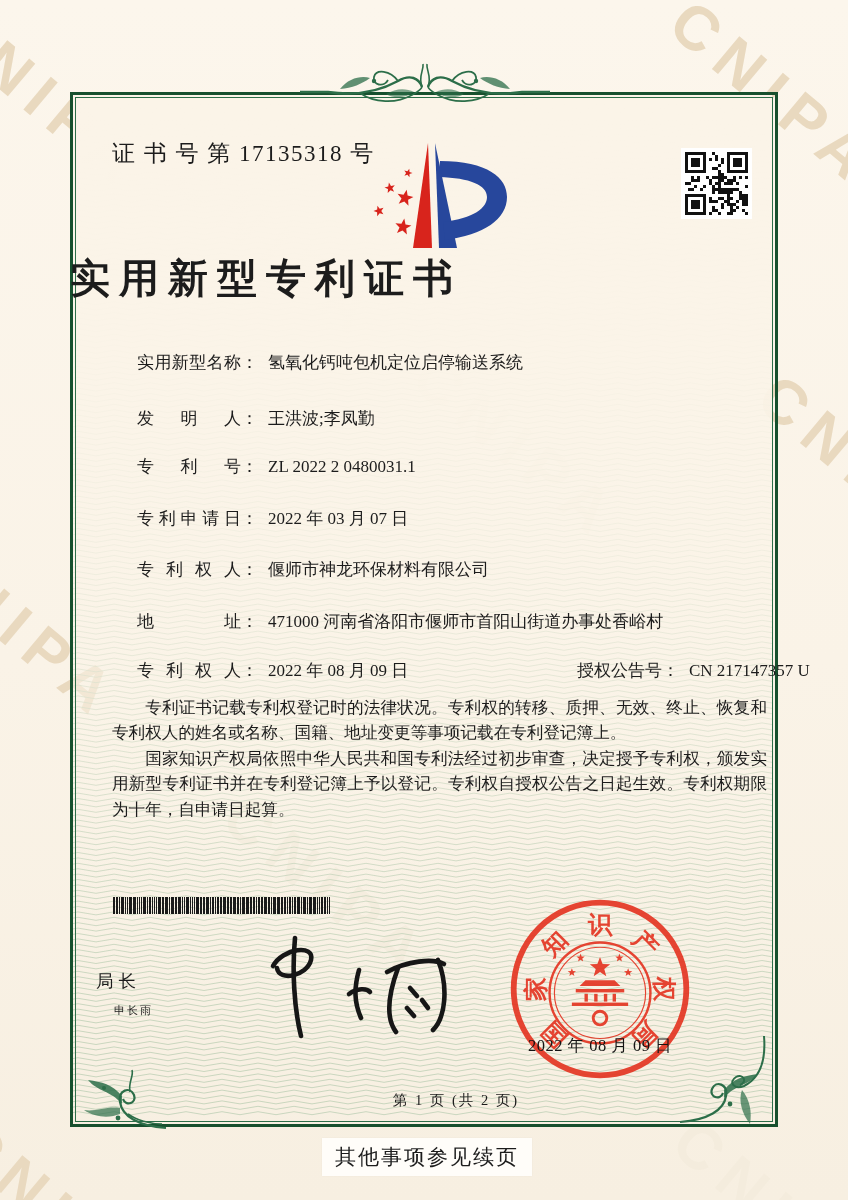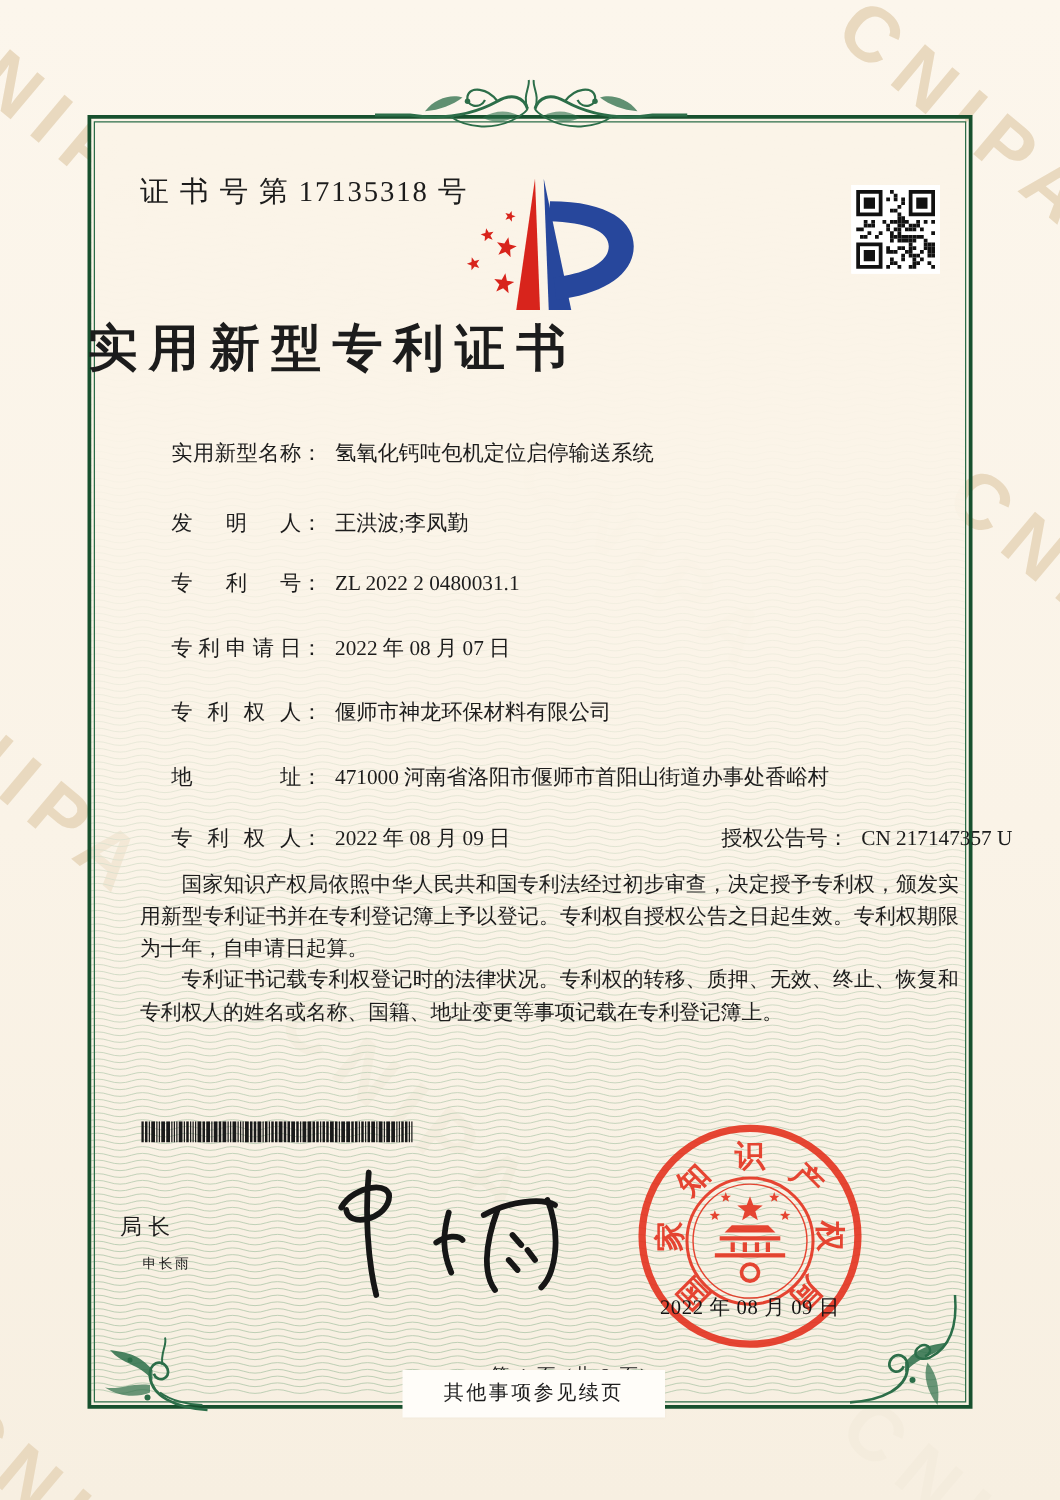--- a/index.html
+++ b/index.html
@@ -41,22 +41,22 @@
   
   .barcode{position:absolute;left:113px;top:897px;}
   .sig-title{position:absolute;left:96px;top:969px;font-size:17.5px;letter-spacing:5px;}
   .sig-name{position:absolute;left:114px;top:1003px;font-size:11px;letter-spacing:2px;}
   .signature{position:absolute;left:237px;top:930px;}
   .seal{position:absolute;left:503px;top:892px;}
   .seal-date{position:absolute;left:505px;top:1035px;width:190px;text-align:center;
     font-size:16.5px;color:#141414;letter-spacing:.5px;white-space:nowrap;}
   .page-no{position:absolute;left:70px;top:1091px;width:708px;text-align:center;
     font-size:14.5px;letter-spacing:2px;padding-left:32px;}
-  .note-box{position:absolute;left:322px;top:1096px;width:210px;height:38px;background:#fffdf9;
-    line-height:38px;text-align:center;font-size:16px;letter-spacing:2px;box-shadow:0 0 2px rgba(0,0,0,.04);}
+  .note-box{position:absolute;left:322px;top:1138px;width:210px;height:38px;background:#fffdf9;
+    line-height:38px;text-align:center;font-size:21px;letter-spacing:2px;box-shadow:0 0 2px rgba(0,0,0,.04);}
 </style>
 </head>
 <body>
 
 <div class="page">
 
   <div class="wm" style="left:-30px;top:-10px;">CNIPA</div>
   <div class="wm" style="left:702px;top:-14px;">CNIPA</div>
   <div class="wm faint" style="left:205px;top:140px;">CNIPA</div>
   <div class="wm faint" style="left:445px;top:340px;">CNIPA</div>
@@ -425,38 +425,38 @@
   <div class="frow" style="top:351px;">
     <span class="flabel">实用新型名称</span><span>：</span><span class="fvalue">氢氧化钙吨包机定位启停输送系统</span>
   </div>
   <div class="frow" style="top:407px;">
     <span class="flabel">发明人</span><span>：</span><span class="fvalue">王洪波;李凤勤</span>
   </div>
   <div class="frow" style="top:455px;">
     <span class="flabel">专利号</span><span>：</span><span class="fvalue">ZL 2022 2 0480031.1</span>
   </div>
   <div class="frow" style="top:507px;">
-    <span class="flabel">专利申请日</span><span>：</span><span class="fvalue">2022 年 08 月 07 日</span>
+    <span class="flabel">专利申请日</span><span>：</span><span class="fvalue">2022 年 03 月 07 日</span>
   </div>
   <div class="frow" style="top:558px;">
     <span class="flabel">专利权人</span><span>：</span><span class="fvalue">偃师市神龙环保材料有限公司</span>
   </div>
   <div class="frow" style="top:610px;">
     <span class="flabel">地址</span><span>：</span><span class="fvalue">471000 河南省洛阳市偃师市首阳山街道办事处香峪村</span>
   </div>
   <div class="frow" style="top:659px;">
     <span class="flabel">专利权人</span><span>：</span><span class="fvalue">2022 年 08 月 09 日</span>
     <span class="grant2">
       <span>授权公告号</span><span>：</span><span class="fvalue">CN 217147357 U</span>
     </span>
   </div>
 
   <div class="body-text">
+    <p>专利证书记载专利权登记时的法律状况。专利权的转移、质押、无效、终止、恢复和专利权人的姓名或名称、国籍、地址变更等事项记载在专利登记簿上。</p>
     <p>国家知识产权局依照中华人民共和国专利法经过初步审查，决定授予专利权，颁发实用新型专利证书并在专利登记簿上予以登记。专利权自授权公告之日起生效。专利权期限为十年，自申请日起算。</p>
-    <p>专利证书记载专利权登记时的法律状况。专利权的转移、质押、无效、终止、恢复和专利权人的姓名或名称、国籍、地址变更等事项记载在专利登记簿上。</p>
   </div>
 
   <svg class="barcode" id="barcode" width="222" height="17">
       <rect x="0" y="0" width="2" height="17" fill="#1a1a1a"></rect>
       <rect x="3" y="0" width="2" height="17" fill="#1a1a1a"></rect>
       <rect x="6" y="0" width="1" height="17" fill="#1a1a1a"></rect>
       <rect x="8" y="0" width="3" height="17" fill="#1a1a1a"></rect>
       <rect x="12" y="0" width="1" height="17" fill="#1a1a1a"></rect>
       <rect x="14" y="0" width="1" height="17" fill="#1a1a1a"></rect>
       <rect x="16" y="0" width="3" height="17" fill="#1a1a1a"></rect>

